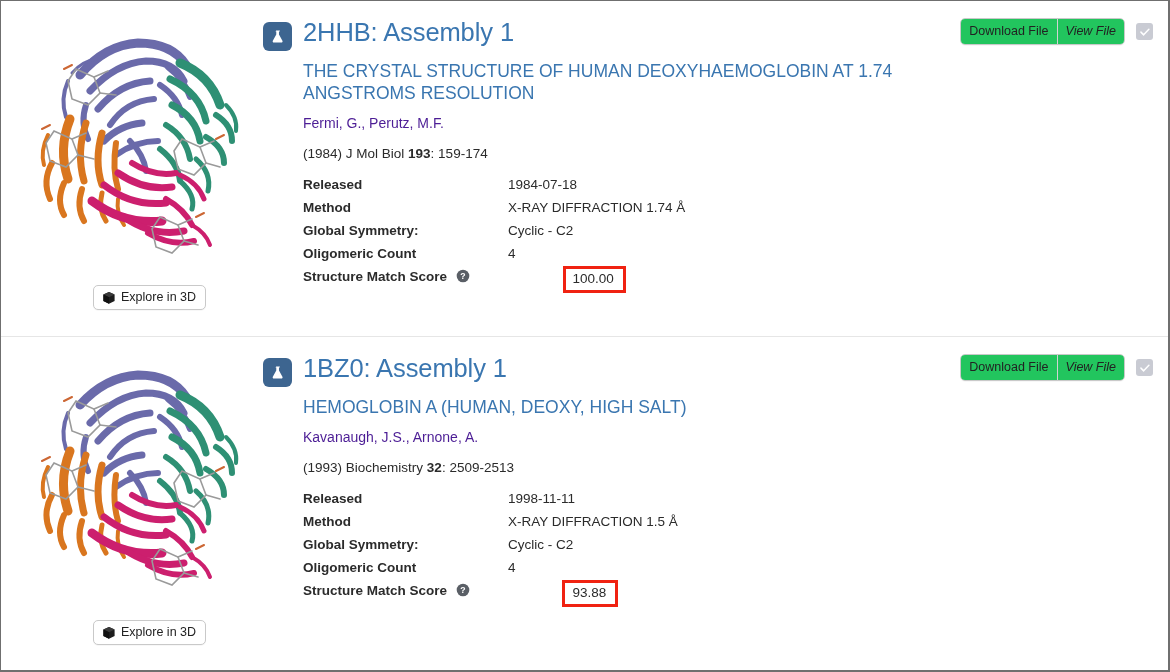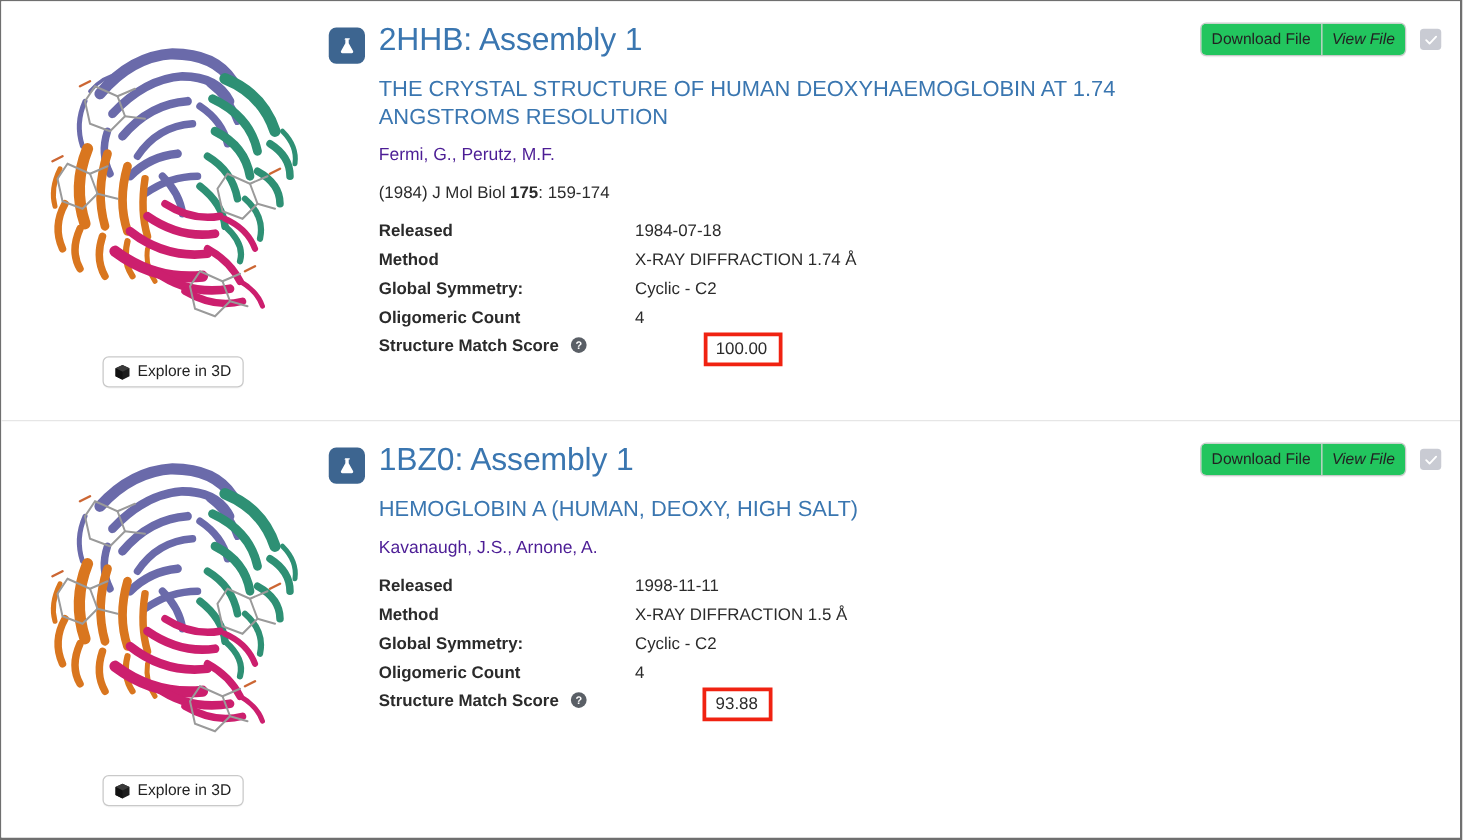--- a/index.html
+++ b/index.html
@@ -40,21 +40,21 @@
     justify-content: flex-start;
     padding-top: 12px;
   }
   .molecule {
     width: 224px;
     height: 244px;
     position: relative;
   }
   .explore-btn {
     position: absolute;
-    left: 81px;
+    left: 92px;
     bottom: 26px;
     display: inline-flex;
     align-items: center;
     gap: 5px;
     padding: 4px 9px 4px 8px;
     font-size: 12.5px;
     color: #222;
     background: #fff;
     border: 1px solid #c9c9c9;
     border-radius: 5px;
@@ -290,21 +290,21 @@
 
       <div class="entry-subtitle">THE CRYSTAL STRUCTURE OF HUMAN DEOXYHAEMOGLOBIN AT 1.74 ANGSTROMS RESOLUTION</div>
 
       <div class="authors">
         <span>Fermi, G., Perutz, M.F.</span>
       </div>
 
       <div class="citation">
         <span>(1984)</span>
         <span>J Mol Biol</span>
-        <b>175</b><span>: 159-174</span>
+        <b>193</b><span>: 159-174</span>
       </div>
 
       <table class="meta">
         <tbody>
             <tr>
           <td class="k">Released</td>
           <td class="v">1984-07-18</td>
         </tr>
         <tr>
           <td class="k">Method</td>
@@ -438,20 +438,25 @@
         </span>
         <div class="entry-title">1BZ0: Assembly 1</div>
       </div>
 
       <div class="entry-subtitle">HEMOGLOBIN A (HUMAN, DEOXY, HIGH SALT)</div>
 
       <div class="authors">
         <span>Kavanaugh, J.S., Arnone, A.</span>
       </div>
 
+      <div class="citation">
+        <span>(1993)</span>
+        <span>Biochemistry</span>
+        <b>32</b><span>: 2509-2513</span>
+      </div>
 
       <table class="meta">
         <tbody>
             <tr>
           <td class="k">Released</td>
           <td class="v">1998-11-11</td>
         </tr>
         <tr>
           <td class="k">Method</td>
           <td class="v">X-RAY DIFFRACTION 1.5 Å</td>

